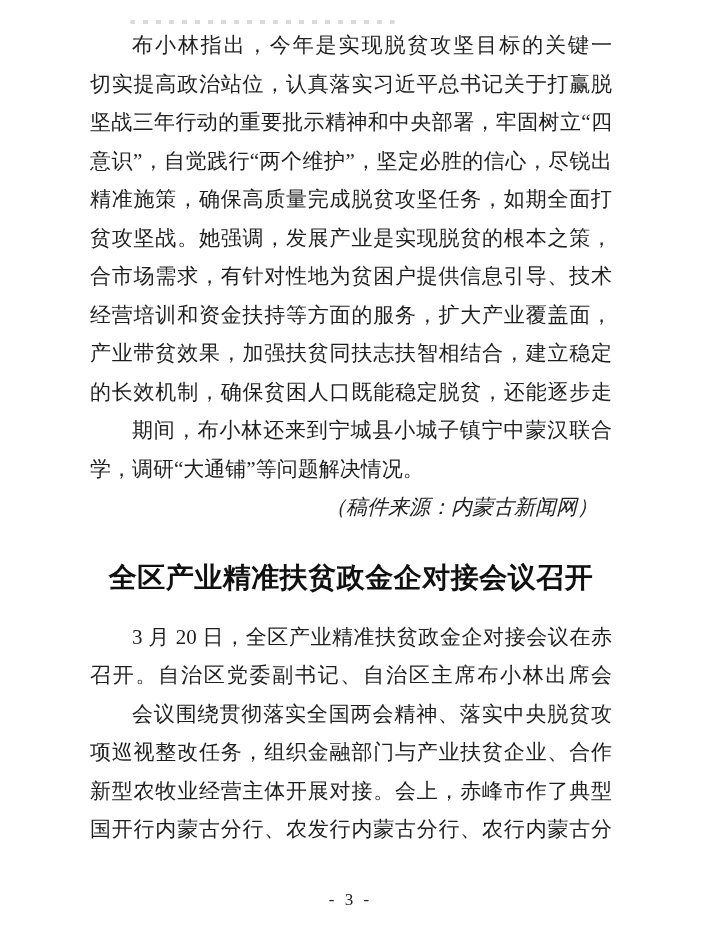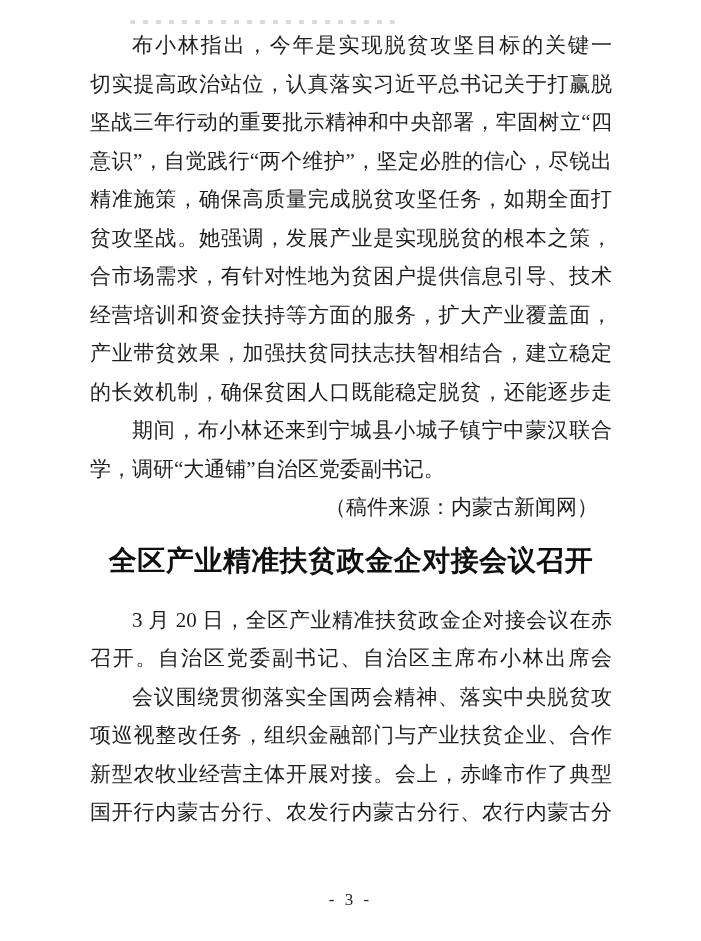--- a/index.html
+++ b/index.html
@@ -44,23 +44,24 @@
     text-align-last: justify;
     text-justify: inter-character;
   }
   .ind {
     text-indent: 2em;
   }
   .src {
     text-align-last: right;
     box-sizing: border-box;
     padding-right: 14px;
+    font-style: italic;
   }
   .headline {
-    margin: 12px 0 18px 0;
+    margin: 29px 0 18px 0;
     height: 44px;
     line-height: 44px;
     font-size: 28px;
     font-weight: bold;
     text-align: center;
     color: #101010;
     letter-spacing: 0.5px;
     white-space: nowrap;
   }
   .pagenum {
@@ -90,21 +91,21 @@
     <div class="ln fill">坚战三年行动的重要批示精神和中央部署，牢固树立“四个</div>
     <div class="ln fill">意识”，自觉践行“两个维护”，坚定必胜的信心，尽锐出战、</div>
     <div class="ln fill">精准施策，确保高质量完成脱贫攻坚任务，如期全面打赢脱</div>
     <div class="ln fill">贫攻坚战。她强调，发展产业是实现脱贫的根本之策，要结</div>
     <div class="ln fill">合市场需求，有针对性地为贫困户提供信息引导、技术指导、</div>
     <div class="ln fill">经营培训和资金扶持等方面的服务，扩大产业覆盖面，提升</div>
     <div class="ln fill">产业带贫效果，加强扶贫同扶志扶智相结合，建立稳定脱贫</div>
     <div class="ln fill">的长效机制，确保贫困人口既能稳定脱贫，还能逐步走上致</div>
 
     <div class="ln fill ind">期间，布小林还来到宁城县小城子镇宁中蒙汉联合小</div>
-    <div class="ln">学，调研“大通铺”自治区党委副书记。</div>
+    <div class="ln">学，调研“大通铺”等问题解决情况。</div>
 
     <div class="ln src">（稿件来源：内蒙古新闻网）</div>
 
     <h1 class="headline">全区产业精准扶贫政金企对接会议召开</h1>
 
     <div class="ln fill ind">3 月 20 日，全区产业精准扶贫政金企对接会议在赤峰市</div>
     <div class="ln">召开。自治区党委副书记、自治区主席布小林出席会议。</div>
 
     <div class="ln fill ind">会议围绕贯彻落实全国两会精神、落实中央脱贫攻坚专</div>
     <div class="ln fill">项巡视整改任务，组织金融部门与产业扶贫企业、合作社等</div>

